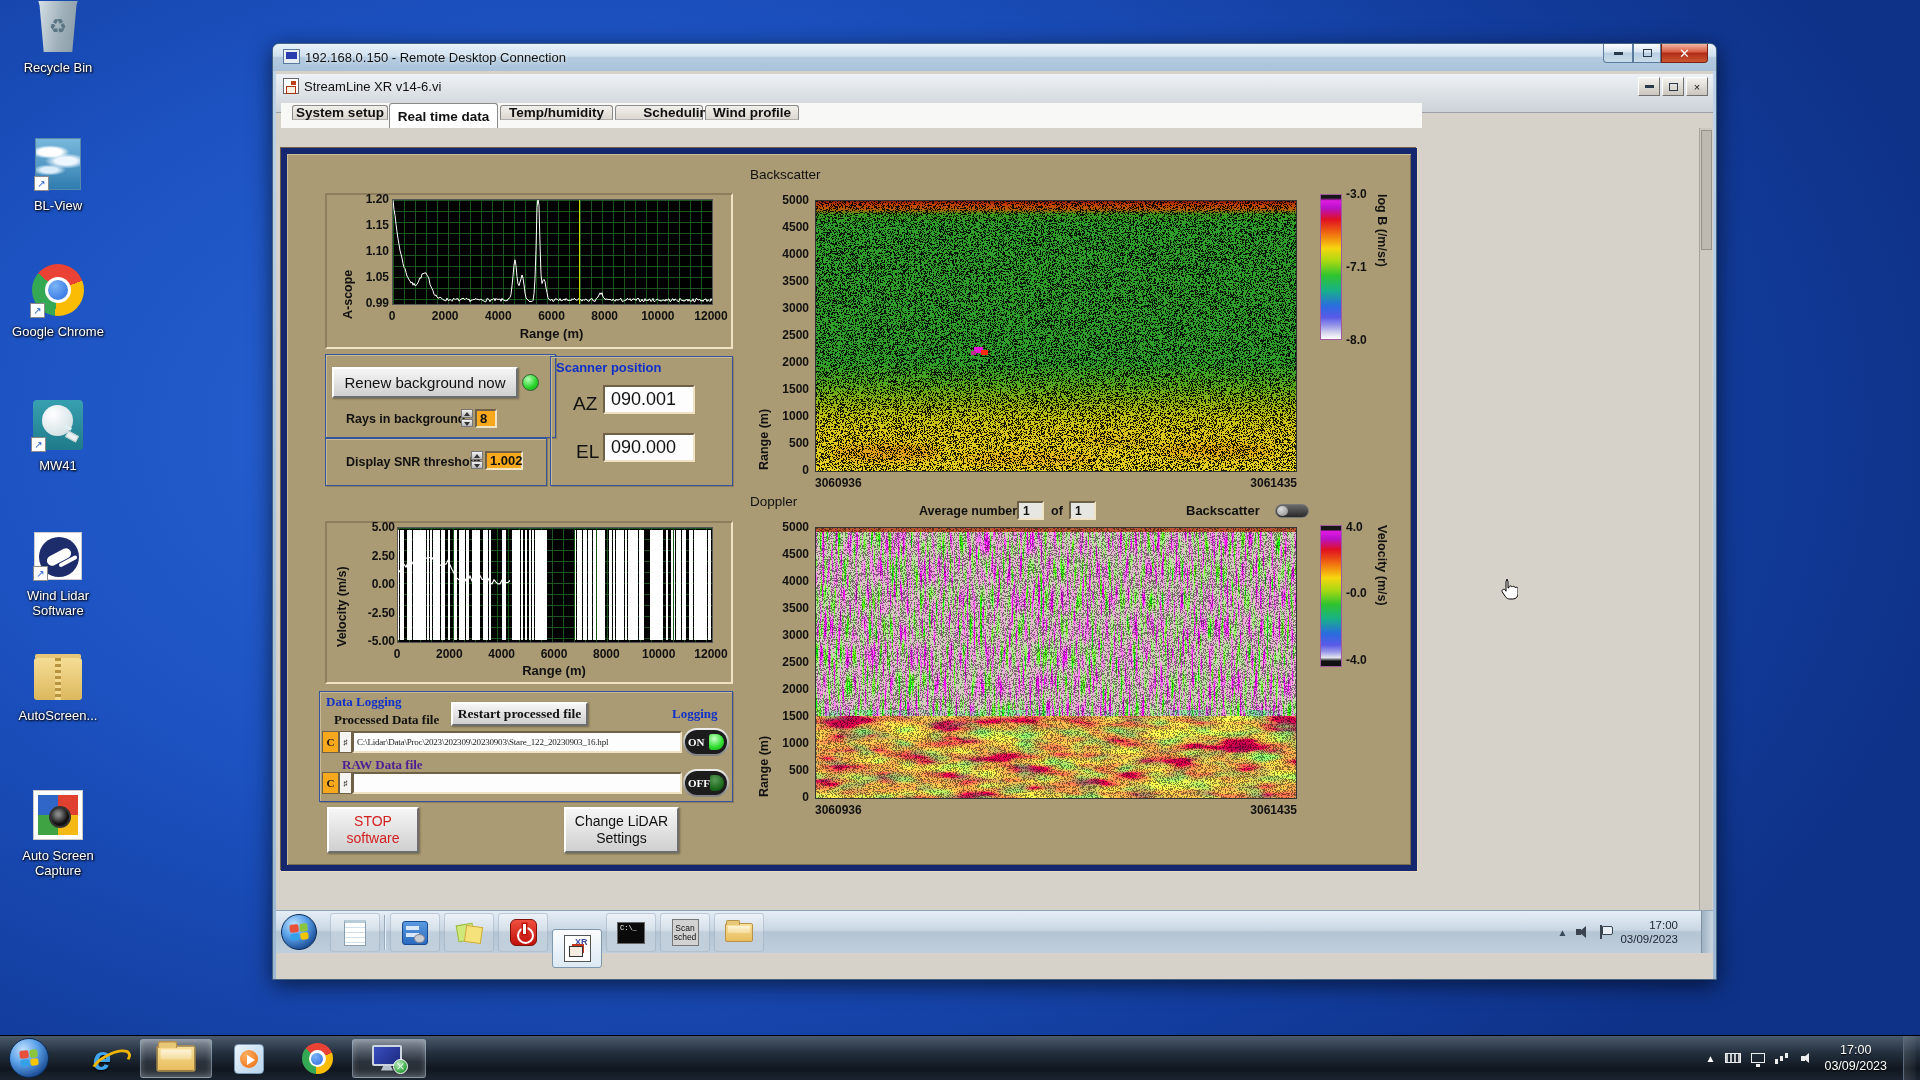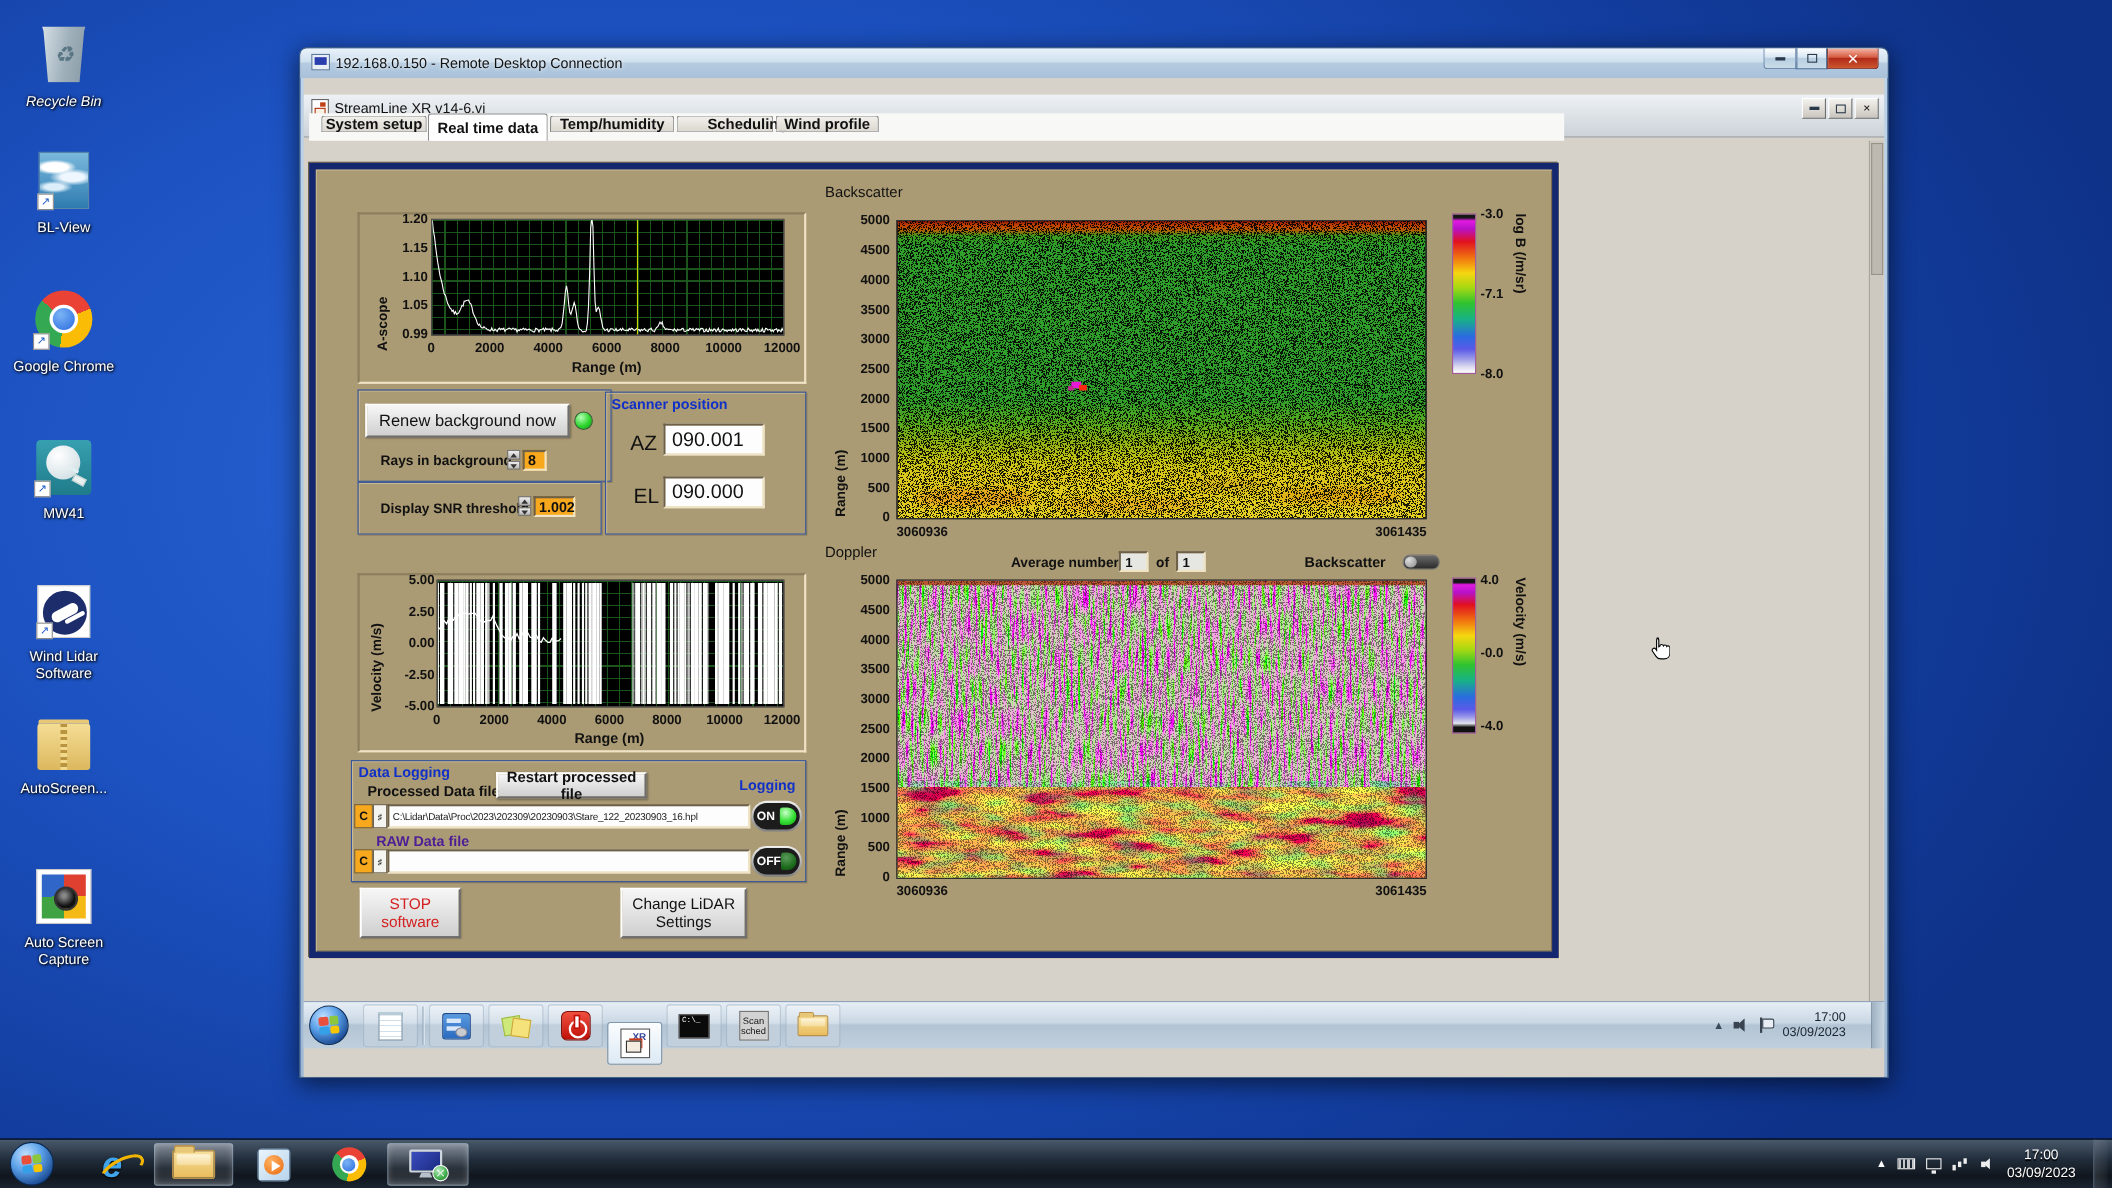--- a/index.html
+++ b/index.html
@@ -46,21 +46,21 @@
 .winbtns{position:absolute;right:8px;top:0;display:flex;}
 .wbtn{height:19px;border:1px solid #5a7a9e;border-top:none;display:flex;align-items:center;justify-content:center;font-size:11px;color:#1a2a3a;background:linear-gradient(#fdfeff,#d8e6f2 45%,#b8cfe2 50%,#cadce8);}
 .wbtn.min{width:30px;border-radius:0 0 0 4px;}
 .wbtn.max{width:28px;}
 .wbtn.close{width:47px;border-radius:0 0 4px 0;color:#fff;font-size:13px;background:linear-gradient(#f4b5a5,#d65a40 45%,#b02a18 50%,#cc5830);border-color:#7a2015;}
 .bar-glyph{width:9px;height:3px;background:#2a3a4a;}
 .box-glyph{width:9px;height:8px;border:1px solid #2a3a4a;background:transparent;}
 #rdp-client{position:absolute;left:3px;top:27px;right:3px;bottom:0;background:#d6d2ca;overflow:hidden;}
 
 
-#vi-titlebar{position:absolute;left:0;top:15px;right:0;height:39px;background:linear-gradient(#eef2f6,#ccd2d8);border-bottom:1px solid #9aa0a8;padding-left:46px;}
+#vi-titlebar{position:absolute;left:0;top:3px;right:0;height:39px;background:linear-gradient(#eef2f6,#ccd2d8);border-bottom:1px solid #9aa0a8;padding-left:46px;}
 #vi-titlebar .t{position:absolute;left:28px;top:5px;font-size:13px;color:#111;}
 .vi-ic{position:absolute;left:7px;top:4px;width:16px;height:16px;background:#fff;border:1px solid #666;}
 .vi-ic::before{content:"";position:absolute;left:2px;top:7px;width:8px;height:6px;border:1px solid #b03010;background:#f8f0e0;}
 .vi-ic::after{content:"";position:absolute;left:7px;top:2px;width:5px;height:4px;background:#c04018;}
 .vi-btns{position:absolute;right:5px;top:3px;display:flex;gap:2px;}
 .vbtn{width:22px;height:19px;background:linear-gradient(#f4f2ee,#cac6be);border:1px solid;border-color:#fff #707070 #707070 #fff;display:flex;align-items:center;justify-content:center;color:#111;font-size:11px;}
 
 #tabstrip{position:absolute;left:5px;top:32px;width:1141px;height:25px;background:#f8f8f6;}
 .tab{position:absolute;top:2px;height:15px;background:linear-gradient(#f2f0ec,#dcd8d0);border:1px solid #8a8a8a;border-bottom:1px solid #b0b0b0;border-radius:3px 3px 0 0;font-size:13.5px;font-weight:bold;color:#111;display:flex;align-items:center;justify-content:center;}
 .tab.active{top:0;height:25px;background:#fff;border-bottom:none;}
@@ -177,21 +177,21 @@
 .hclock{color:#fff;font-size:12.5px;text-align:center;line-height:16px;text-shadow:0 1px 1px #000;}
 #hshow{width:13px;height:45px;border-left:1px solid #5a6a7a;background:linear-gradient(90deg,rgba(255,255,255,.12),rgba(255,255,255,.03));margin-left:6px;}
 
 
 #cursor{position:absolute;left:1500px;top:578px;width:16px;height:22px;z-index:99;}
 </style>
 </head>
 <body>
 
 <div>
-  <div class="dicon" style="top:23px;font-style:italic;">
+  <div class="dicon" style="top:0;">
     <div class="art a-recycle"></div>
     <div class="lbl">Recycle Bin</div>
   </div>
   <div class="dicon" style="top:138px;">
     <div class="art a-blview"><span class="sc">↗</span></div>
     <div class="lbl">BL-View</div>
   </div>
   <div class="dicon" style="top:264px;">
     <div class="art a-chrome"><span class="sc">↗</span></div>
     <div class="lbl">Google Chrome</div>
@@ -409,21 +409,21 @@
             <div class="xtick" style="left: 52.3333px;">2000</div>
             <div class="xtick" style="left: 104.667px;">4000</div>
             <div class="xtick" style="left: 157px;">6000</div>
             <div class="xtick" style="left: 209.333px;">8000</div>
             <div class="xtick" style="left: 261.667px;">10000</div>
             <div class="xtick" style="left: 314px;">12000</div>
           </div>
         <div class="abs axlabel" style="left:70px;top:140px;width:314px;text-align:center;">Range (m)</div>
       </div>
 
-      <div class="bluebox" style="left:32px;top:537px;width:414px;height:111px;">
+      <div class="bluebox" style="left:32px;top:537px;width:414px;height:111px;font-family:Liberation Serif, serif;">
         <div class="abs bluetxt" style="left:6px;top:2px;">Data Logging</div>
         <div class="abs" style="left:14px;top:20px;font-size:13px;font-weight:bold;color:#111;">Processed Data file</div>
         <div class="lvbtn" style="left:131px;top:10px;width:137px;height:24px;font-size:13.5px;font-weight:bold;">Restart processed file</div>
         <div class="abs bluetxt" style="left:352px;top:14px;">Logging</div>
         <div class="cdrive" style="left:2px;top:39px;">C</div>
         <div class="browse" style="left:19px;top:39px;">♯</div>
         <div class="pathfield" style="left:32px;top:39px;width:330px;height:22px;">C:\Lidar\Data\Proc\2023\202309\20230903\Stare_122_20230903_16.hpl</div>
         <div class="ovalbtn" style="left:363px;top:36px;">
           <div class="in">
               <span class="txt">ON</span>

